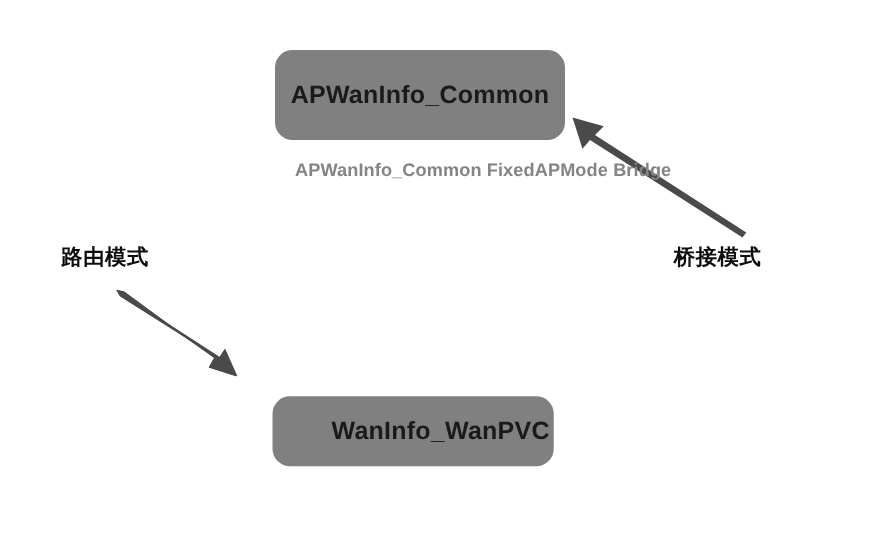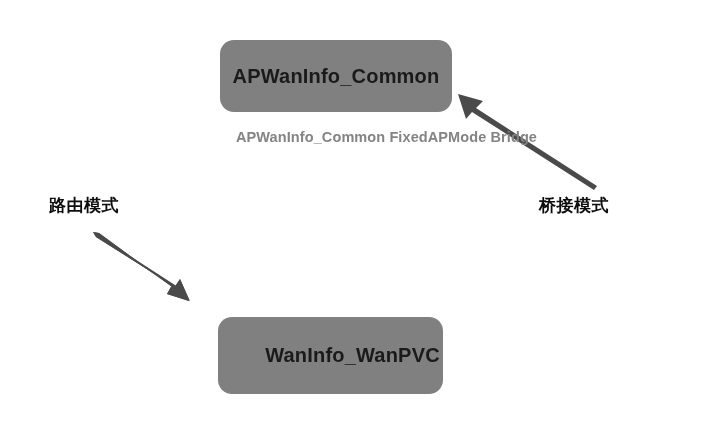--- a/index.html
+++ b/index.html
@@ -37,21 +37,21 @@
   #node-top {
     left: 220px;
     top: 40px;
     width: 232px;
     height: 72px;
   }
   #node-bottom {
     left: 218px;
     top: 317px;
     width: 225px;
-    height: 77px;
+    height: 56px;
     padding-left: 44px;
   }
   .edge-label {
     position: absolute;
     color: #848484;
     font-size: 14.5px;
     font-weight: bold;
     white-space: nowrap;
     letter-spacing: 0.1px;
   }

